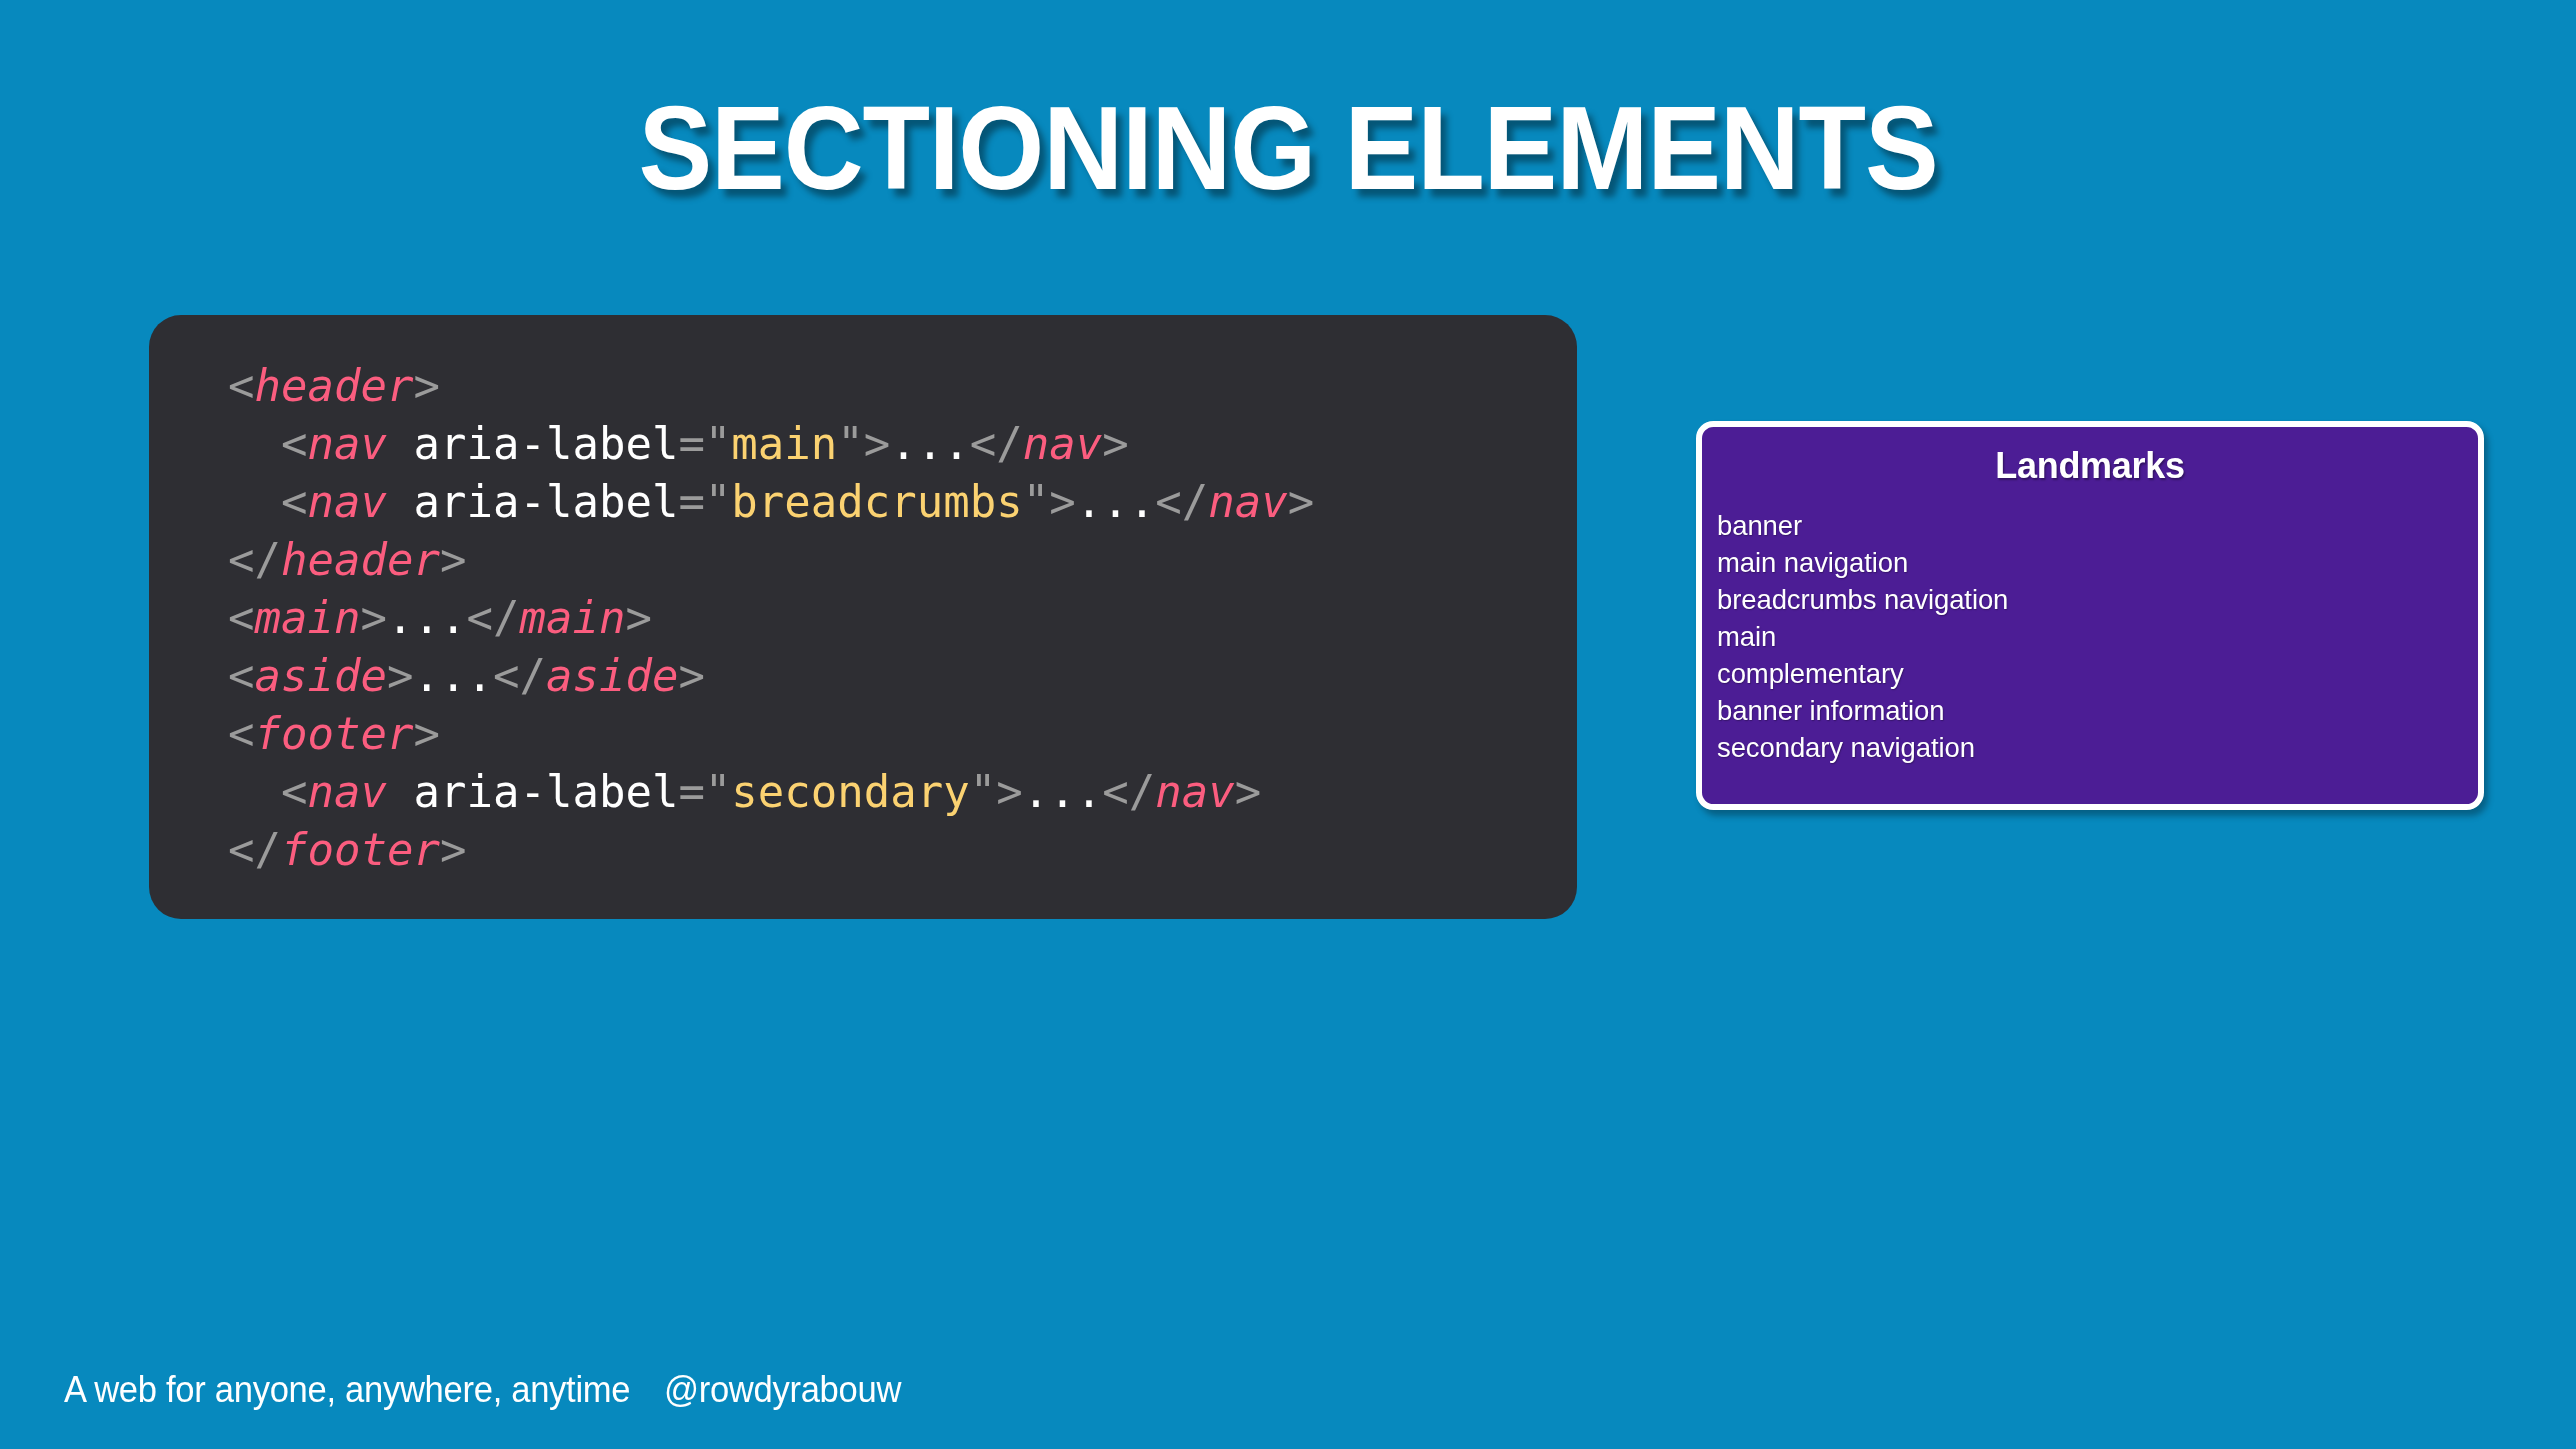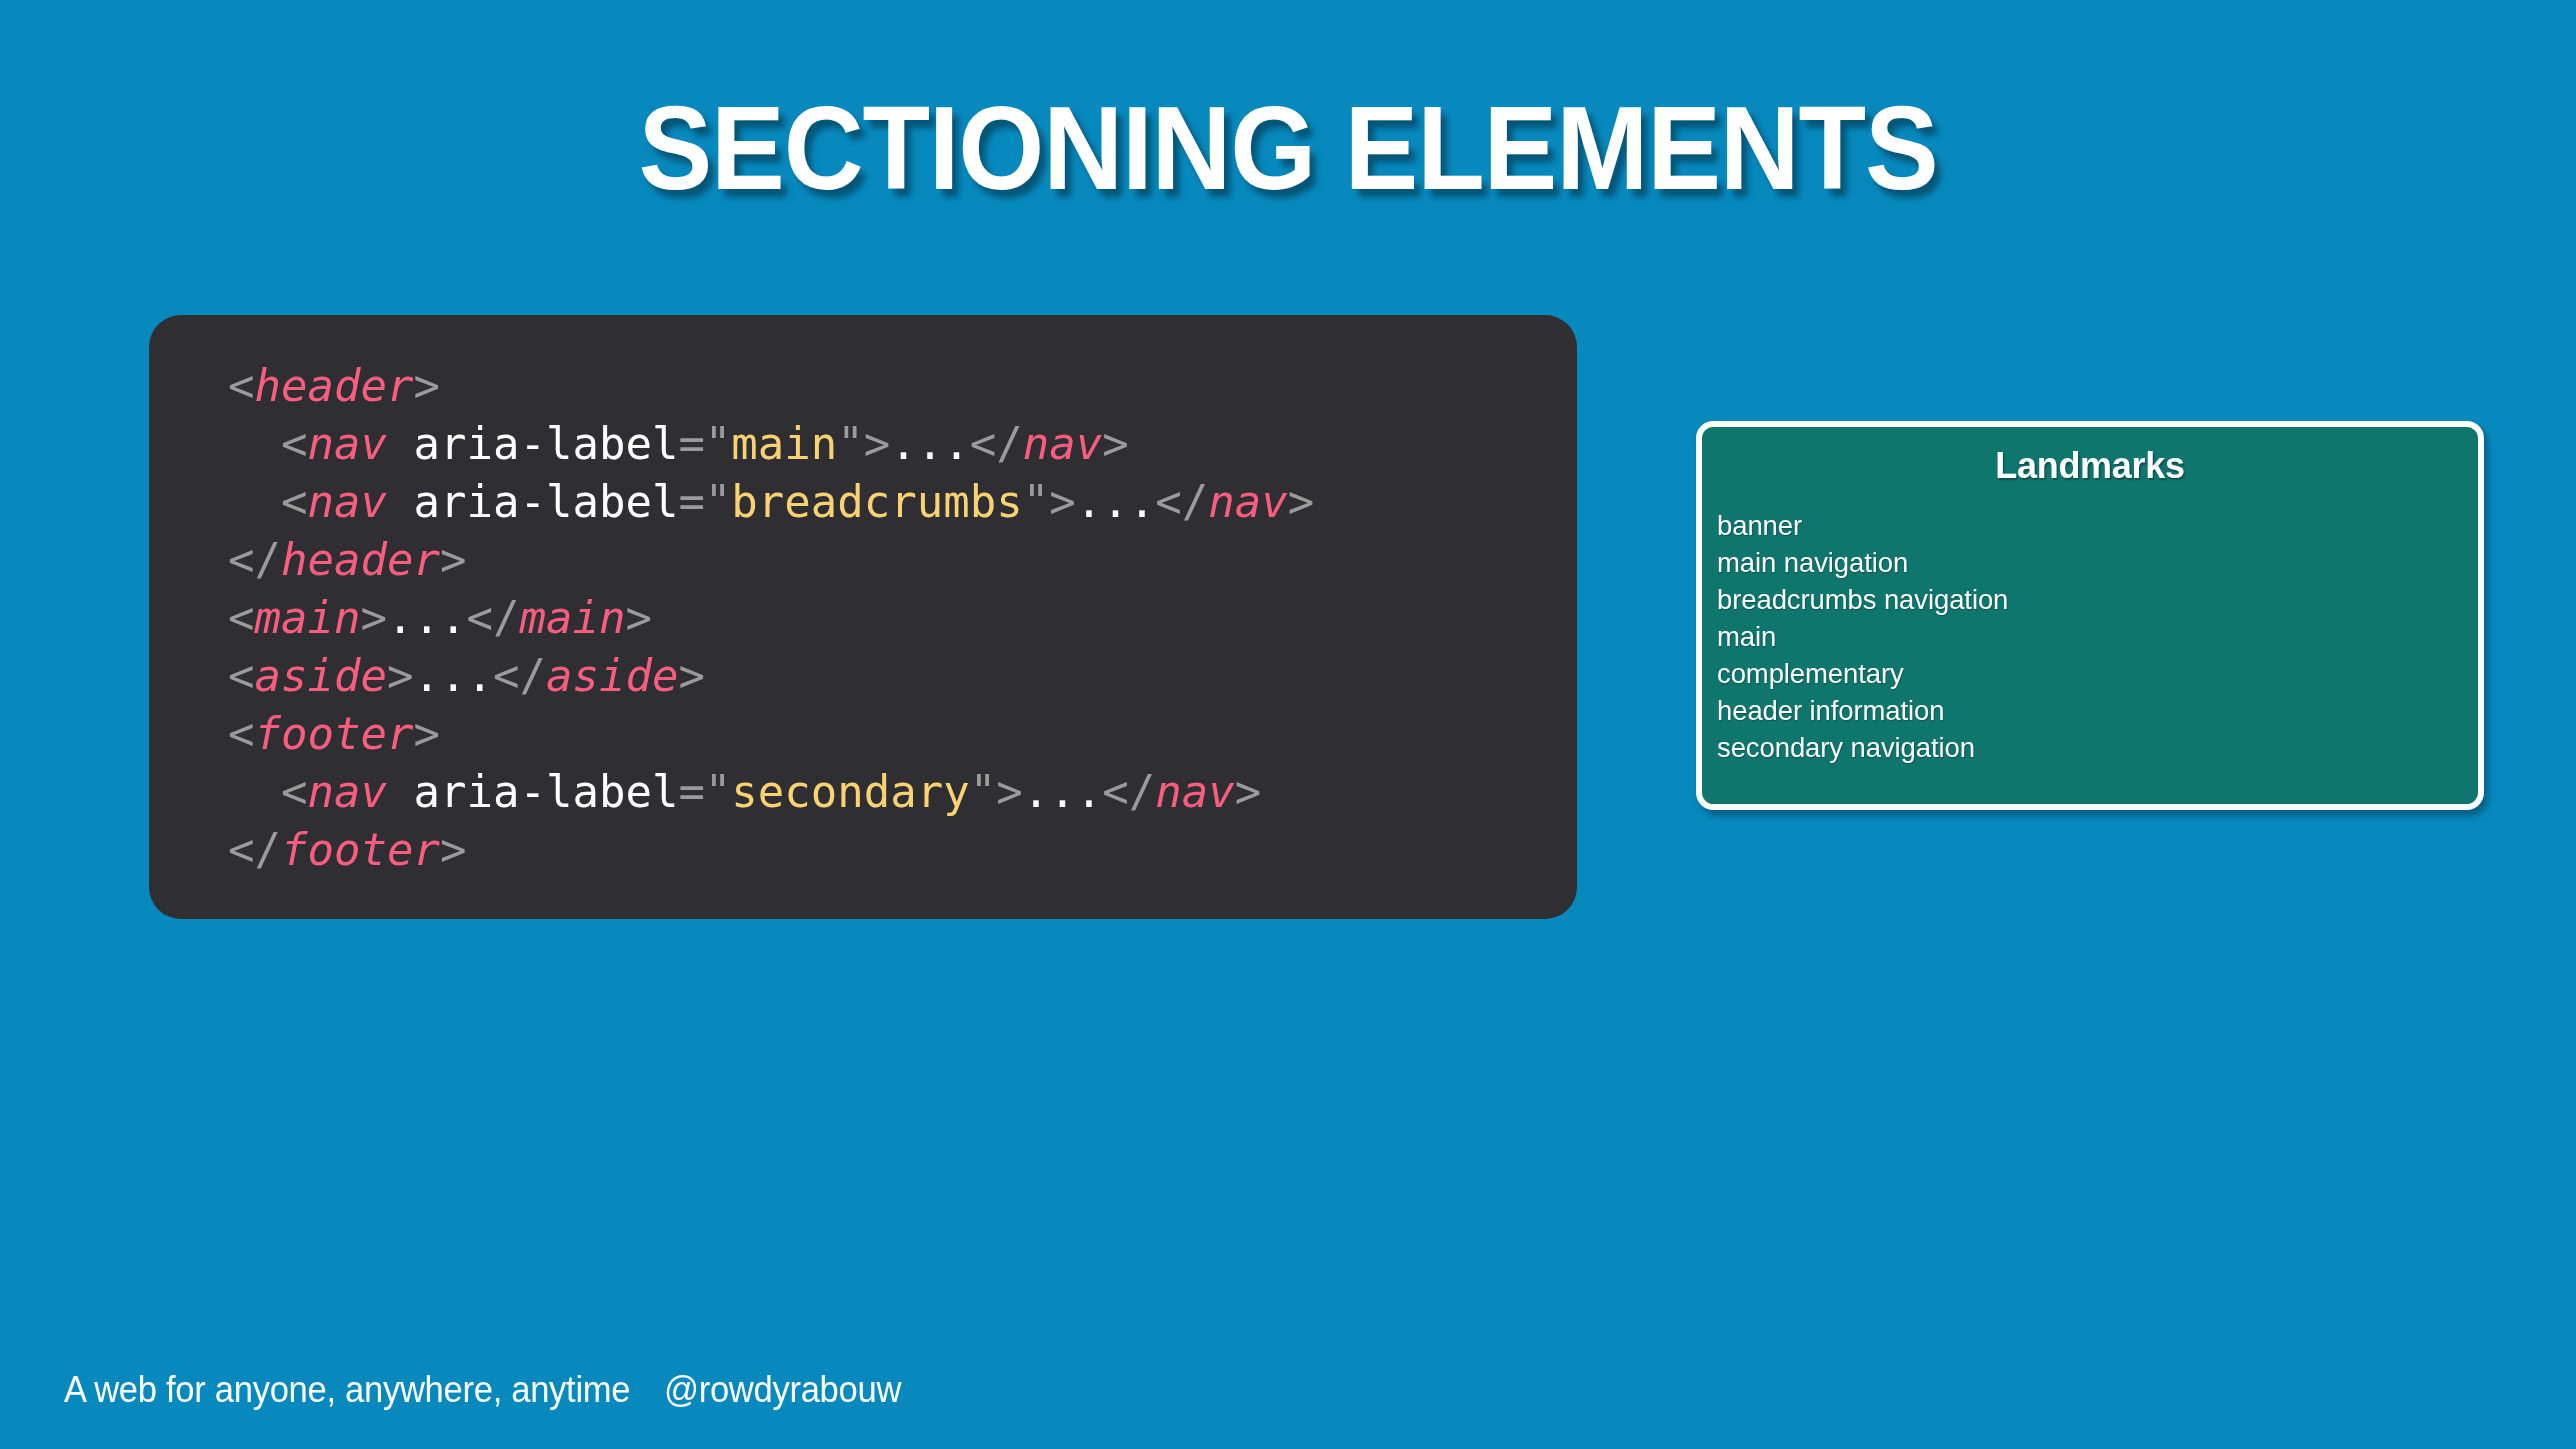--- a/index.html
+++ b/index.html
@@ -65,21 +65,21 @@
   .tok-val    { color: #fbd271; }
   .tok-dots   { color: #ffffff; }
 
   
   #landmarks-panel {
     position: absolute;
     left: 1696px;
     top: 421px;
     width: 788px;
     height: 389px;
-    background: #0f766e;
+    background: #4c1d95;
     border: 6.7px solid #ffffff;
     border-radius: 17.4px;
     box-shadow: 4px 5.4px 6px rgba(0,0,0,0.30);
   }
 
   #landmarks-title {
     margin-top: 19px;
     text-align: center;
     color: #ffffff;
     font-weight: 700;
@@ -138,21 +138,21 @@
 </div>
 
 <section id="landmarks-panel">
   <h2 id="landmarks-title">Landmarks</h2>
   <ul id="landmarks-list">
       <li>banner</li>
       <li>main navigation</li>
       <li>breadcrumbs navigation</li>
       <li>main</li>
       <li>complementary</li>
-      <li>header information</li>
+      <li>banner information</li>
       <li>secondary navigation</li>
     </ul>
 </section>
 
 <footer id="slide-footer">
   <span class="footer-text" id="footer-tagline">A web for anyone, anywhere, anytime</span>
   <span class="footer-text" id="footer-handle">@rowdyrabouw</span>
 </footer>
 
 

